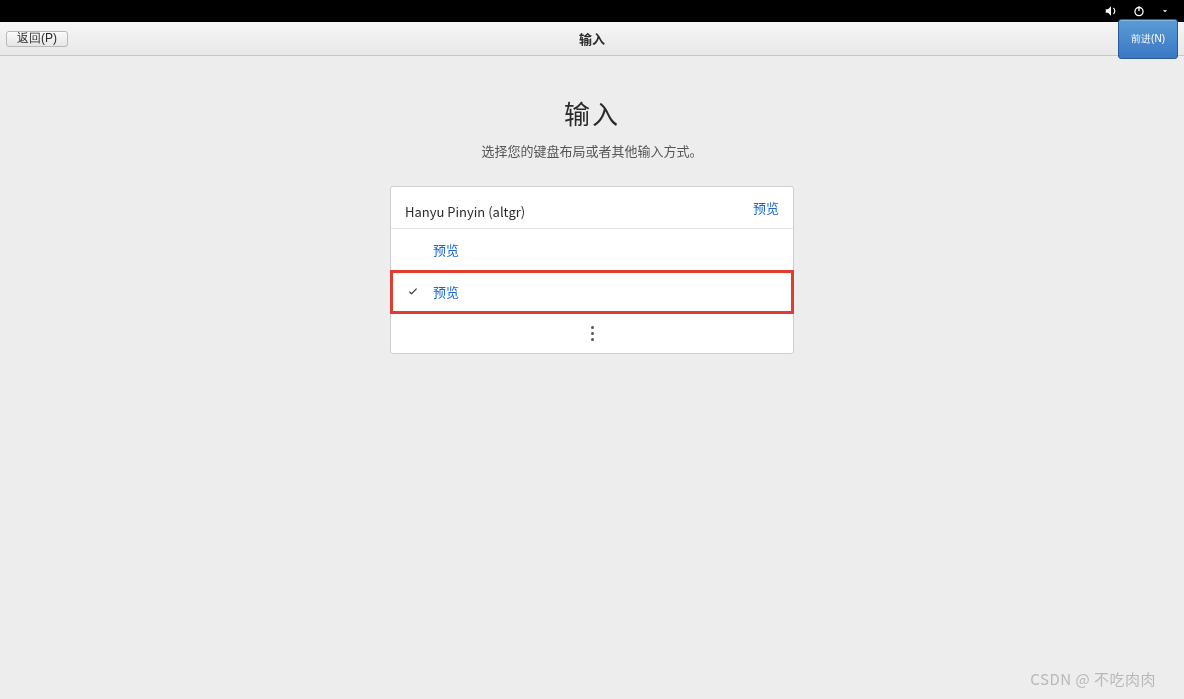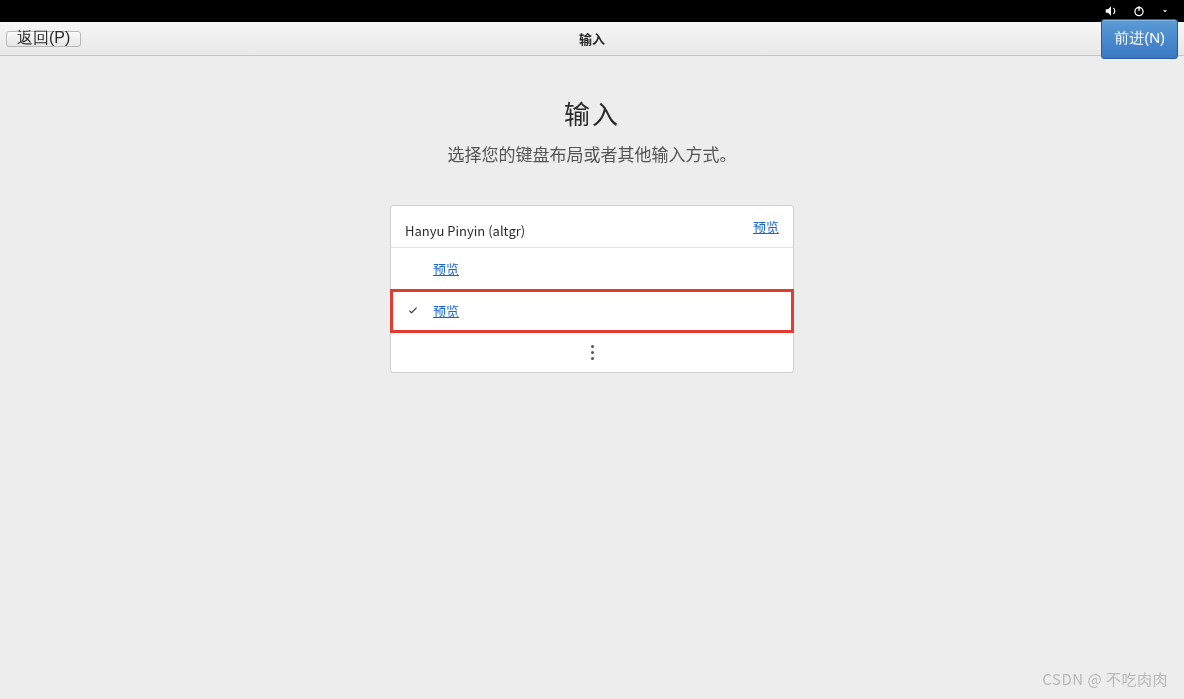--- a/index.html
+++ b/index.html
@@ -29,21 +29,21 @@
       align-items: center;
       padding: 0 6px;
       position: relative;
     }
     .back-btn {
       height: 16px;
       padding: 0 10px;
       background: linear-gradient(#fafafa, #e6e6e6);
       border: 1px solid #b8b8b8;
       border-radius: 3px;
-      font-size: 16px;
+      font-size: 12px;
       color: #2a2a2a;
       cursor: pointer;
       display: inline-flex;
       align-items: center;
       box-shadow: 0 1px 0 rgba(255,255,255,.7) inset;
     }
     .header-title {
       position: absolute;
       left: 50%;
       transform: translateX(-50%);
@@ -52,43 +52,43 @@
       color: #2a2a2a;
     }
     .forward-btn {
       margin-left: auto;
       height: 40px;
       padding: 0 12px;
       background: linear-gradient(#5b9bd5, #3a78c4);
       border: 1px solid #2a5a9e;
       border-radius: 3px;
       color: #fff;
-      font-size: 15px;
+      font-size: 10px;
       cursor: pointer;
       display: inline-flex;
       align-items: center;
       box-shadow: 0 1px 0 rgba(255,255,255,.25) inset;
     }
     .content {
       display: flex;
       flex-direction: column;
       align-items: center;
       padding-top: 38px;
     }
     .page-title {
       font-size: 26px;
       font-weight: 400;
       color: #2a2a2a;
       letter-spacing: 2px;
       margin-bottom: 10px;
     }
     .page-subtitle {
-      font-size: 17px;
+      font-size: 13px;
       color: #555;
-      margin-bottom: 39px;
+      margin-bottom: 26px;
     }
     .list-box {
       width: 404px;
       background: #fff;
       border: 1px solid #cfcfcf;
       border-radius: 3px;
     }
     .list-row {
       height: 42px;
       display: flex;
@@ -104,21 +104,20 @@
     .check {
       width: 16px;
       display: inline-flex;
       justify-content: center;
       color: #2a2a2a;
       margin-right: 12px;
       font-size: 12px;
     }
     .preview-link {
       color: #1967d2;
-      text-decoration: underline;
       font-size: 13px;
       cursor: pointer;
       text-align: center;
     }
     .row-highlighted {
       outline: 3px solid #e23b2f;
       outline-offset: -2px;
     }
     .more-row {
       height: 40px;
@@ -131,21 +130,21 @@
       display: inline-flex;
       flex-direction: column;
       gap: 3px;
     }
     .dots span {
       width: 3px; height: 3px; background: #555; border-radius: 50%;
     }
     .watermark {
       position: absolute;
       bottom: 10px;
-      right: 16px;
+      right: 28px;
       font-size: 15px;
       color: rgba(120,120,120,.45);
       letter-spacing: .5px;
       font-weight: 400;
       pointer-events: none;
     }
   </style>
 </head>
 <body>
 

